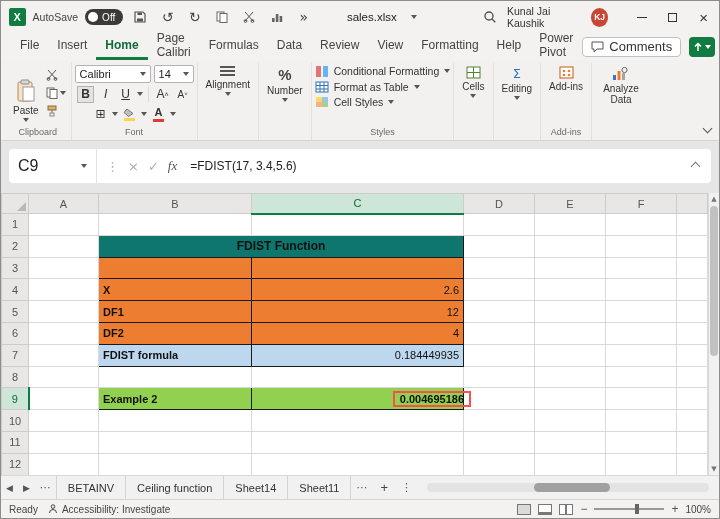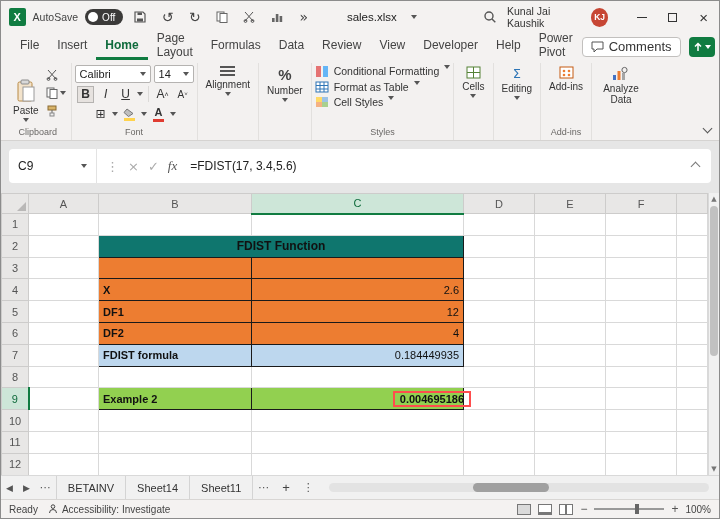--- a/index.html
+++ b/index.html
@@ -42,30 +42,30 @@
   .bigbtn { display:flex; flex-direction:column; align-items:center; gap:2px; font-size:10px; color:#333; padding:3px 5px 0; text-align:center; }
   .grow { display:flex; align-items:flex-end; }
   .minicol { display:flex; flex-direction:column; gap:3px; padding:4px 2px; }
   .mini { display:flex; align-items:center; gap:2px; height:15px; }
   .r { display:flex; align-items:center; gap:3px; margin:1.5px 0; }
   .combo { background:#fff; border:1px solid #B5B3B1; border-radius:2px; height:18px; display:flex; align-items:center; justify-content:space-between; padding:0 4px; font-size:11px; color:#222; }
   .fmt { width:17px; height:17px; display:flex; align-items:center; justify-content:center; font-size:12px; color:#333; }
   .vsep { width:1px; height:16px; background:#DCDAD8; margin:0 2px; }
   .bars { width:15px; height:11px; background:repeating-linear-gradient(to bottom,#555 0 1.5px,transparent 1.5px 4.2px); }
   .pct { font-size:15px; color:#444; font-weight:bold; }
-  .stylerow { display:flex; gap:5px; font-size:10.5px; color:#333; margin:1.5px 0; align-self:flex-start; }
+  .stylerow { display:flex; align-items:center; gap:5px; font-size:10.5px; color:#333; margin:1.5px 0; align-self:flex-start; }
   .acolor { display:flex; flex-direction:column; align-items:center; line-height:1; }
   .acolor .a { font-size:11px; font-weight:bold; }
   .cbar { width:11px; height:3px; margin-top:1px; }
   .collapse-chev { position:absolute; right:8px; bottom:8px; width:7px; height:7px; border-right:1.5px solid #555; border-bottom:1.5px solid #555; transform:rotate(45deg); }
 
   
   .fbar { height:52px; background:#E6E6E6; padding:8px 8px 10px; flex:none; }
   .fstrip { height:34px; background:#fff; border-radius:4px; display:flex; align-items:center; }
-  .namebox { width:88px; display:flex; align-items:center; justify-content:space-between; padding:0 9px; font-size:12px; color:#222; border-right:1px solid #E3E3E3; height:100%; }
+  .namebox { width:88px; display:flex; align-items:center; justify-content:space-between; padding:0 9px; font-size:16px; color:#222; border-right:1px solid #E3E3E3; height:100%; }
   .fx-area { display:flex; align-items:center; gap:9px; padding:0 9px; color:#ABABAB; font-size:13px; }
   .fx { font-family:"Liberation Serif",serif; font-style:italic; color:#555; font-size:13px; }
   .ftext { font-size:12px; color:#222; padding-left:4px; }
   .fexpand { margin-left:auto; margin-right:12px; width:7px; height:7px; border-left:1.5px solid #777; border-top:1.5px solid #777; transform:rotate(45deg); }
 
   
   .gridwrap { flex:1; display:flex; overflow:hidden; background:#fff; }
   table.sheet { border-collapse:collapse; table-layout:fixed; width:706px; align-self:flex-start; }
   .sheet th, .sheet td { border:1px solid #D9D9D9; font-weight:normal; font-size:11px; height:21.8px; padding:0 4px; white-space:nowrap; overflow:hidden; }
   .sheet thead th { background:#E8E7E6; color:#555; height:20px; border-color:#CDCCCB; text-align:center; padding:0; }
@@ -171,26 +171,26 @@
       <span class="winbtn">
           <span class="close-glyph"></span>
         </span>
     </div>
   </div>
 
   <div class="menubar">
     <span class="menu-item">File</span>
     <span class="menu-item">Insert</span>
     <span class="menu-item active">Home</span>
-    <span class="menu-item">Page Layout</span>
+    <span class="menu-item">Page Calibri</span>
     <span class="menu-item">Formulas</span>
     <span class="menu-item">Data</span>
     <span class="menu-item">Review</span>
     <span class="menu-item">View</span>
-    <span class="menu-item">Developer</span>
+    <span class="menu-item">Formatting</span>
     <span class="menu-item">Help</span>
     <span class="menu-item">Power Pivot</span>
     <span class="menu-right">
       <span class="comments-btn">
         <svg width="13" height="12">
             <path d="M1 1 h11 v7 h-6 l-3 3 v-3 h-2z" fill="none" stroke="#555"></path>
           </svg>
         <span>Comments</span>
       </span>
       <span class="share-btn">
@@ -553,20 +553,21 @@
       <span class="vthumb"></span>
       <span class="sym" style="margin-top:auto">▼</span>
     </div>
   </div>
 
   <div class="tabbar">
     <span class="tab-nav sym">◀</span>
     <span class="tab-nav sym">▶</span>
     <span class="tdots sym">⋯</span>
     <span class="stab first">BETAINV</span>
+    <span class="stab">Ceiling function</span>
     <span class="stab">Sheet14</span>
     <span class="stab">Sheet11</span>
     <span class="tdots sym">⋯</span>
     <span class="addtab">+</span>
     <span class="tdots sym">⋮</span>
     <span class="hscroll">
       <span class="hthumb"></span>
     </span>
   </div>
 

